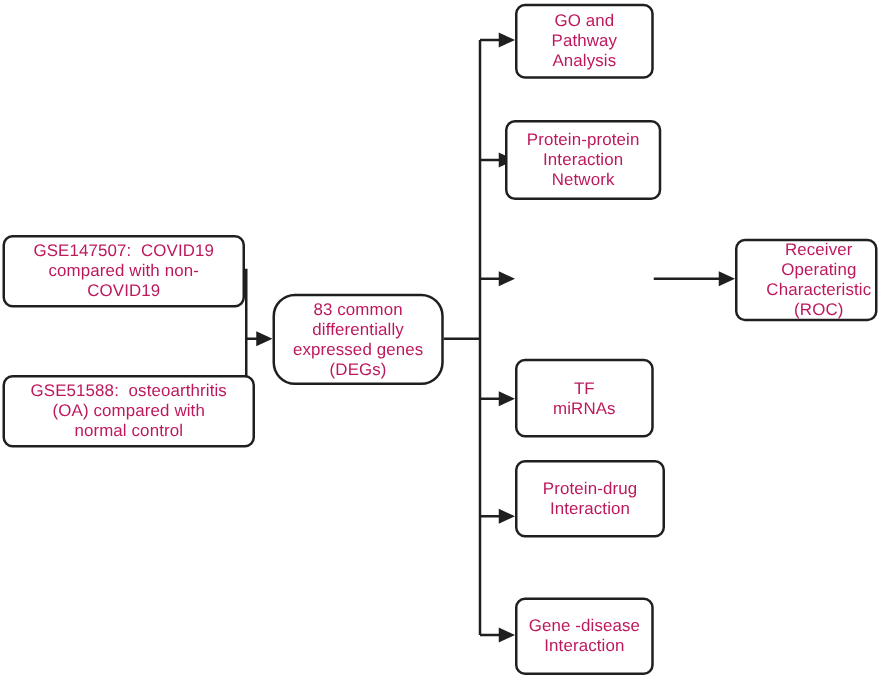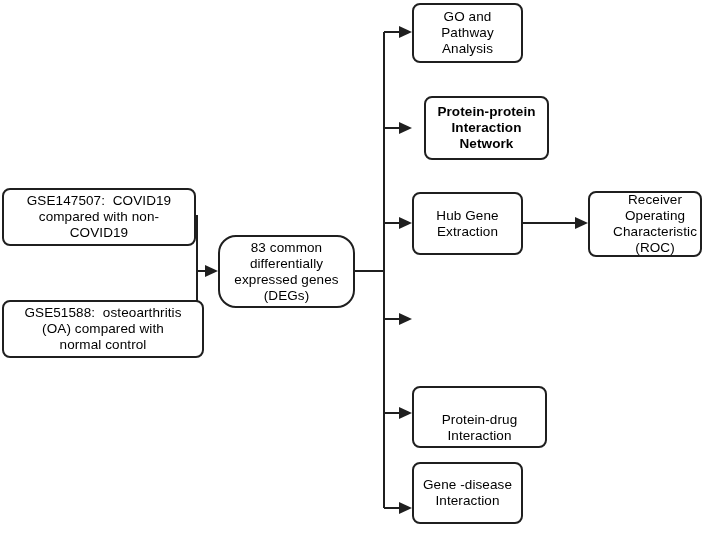--- a/index.html
+++ b/index.html
@@ -31,33 +31,33 @@
     display: flex;
     align-items: center;
     justify-content: center;
     text-align: center;
     padding: 2px 3px;
   }
   .node .label {
     white-space: pre-wrap;
     font-size: 13.5px;
     line-height: 16px;
-    color: #000000;
+    color: #be185d;
     letter-spacing: 0.1px;
   }
   
   .n-gse147507   { left: 2px;   top: 188px; width: 194px; height: 58px; }
   .n-gse51588    { left: 2px;   top: 300px; width: 202px; height: 58px; }
   .n-degs        { left: 218px; top: 235px; width: 137px; height: 73px; border-radius: 18px; }
   .n-go          { left: 412px; top: 3px;   width: 111px; height: 60px; }
-  .n-ppi         { left: 424px; top: 96px;  width: 125px; height: 64px; font-weight: bold; }
+  .n-ppi         { left: 404px; top: 96px;  width: 125px; height: 64px; }
   .n-hub         { left: 412px; top: 192px; width: 111px; height: 63px; }
   .n-tf          { left: 412px; top: 287px; width: 111px; height: 63px; }
-  .n-pdrug       { left: 412px; top: 386px; width: 135px; height: 62px; align-items: flex-end; }
-  .n-gdisease    { left: 412px; top: 462px; width: 111px; height: 62px; }
+  .n-pdrug       { left: 412px; top: 368px; width: 120px; height: 62px; }
+  .n-gdisease    { left: 412px; top: 478px; width: 111px; height: 62px; }
   .n-roc         { left: 588px; top: 191px; width: 114px; height: 66px; justify-content: flex-end; }
 </style>
 </head>
 <body>
 
 <div class="stage">
 
   <svg class="connectors" viewBox="0 0 704 544" xmlns="http://www.w3.org/2000/svg">
     <g fill="none" stroke-width="2" stroke="#1f1f1f">
 
@@ -114,25 +114,25 @@
 Pathway
 Analysis</span>
   </div>
 
   <div class="node n-ppi">
     <span class="label">Protein-protein
 Interaction
 Network</span>
   </div>
 
-  <div class="node n-hub">
-    <span class="label">Hub Gene
-Extraction</span>
+
+  <div class="node n-tf">
+    <span class="label">TF
+miRNAs</span>
   </div>
-
 
   <div class="node n-pdrug">
     <span class="label">Protein-drug
 Interaction</span>
   </div>
 
   <div class="node n-gdisease">
     <span class="label">Gene -disease
 Interaction</span>
   </div>

